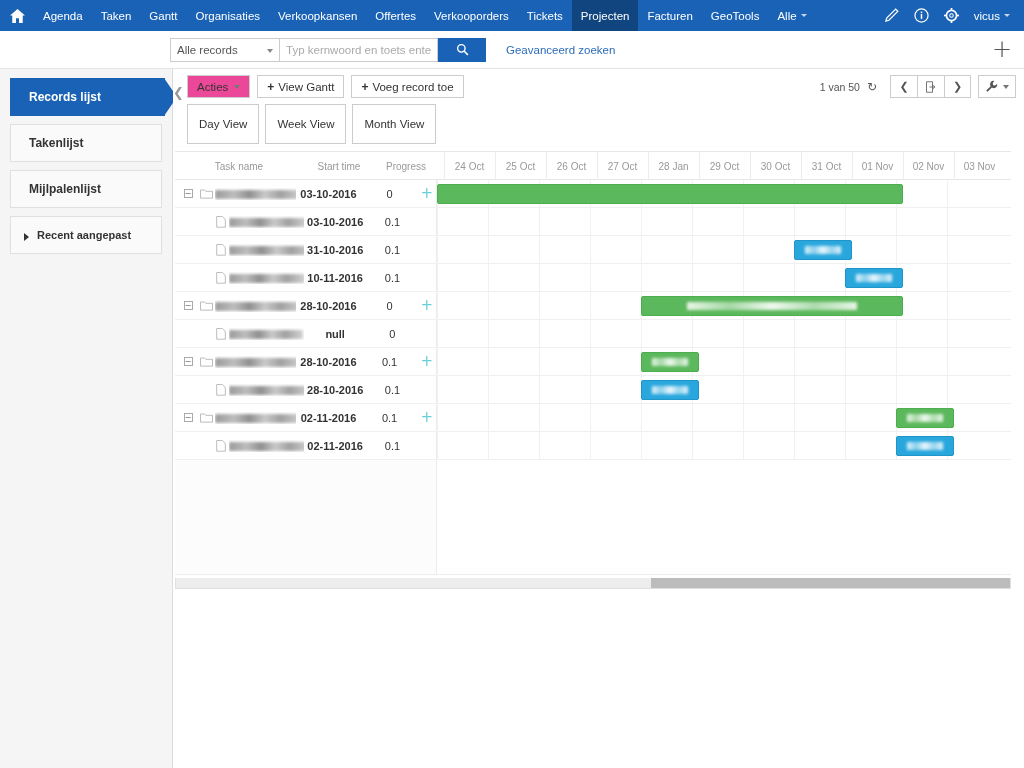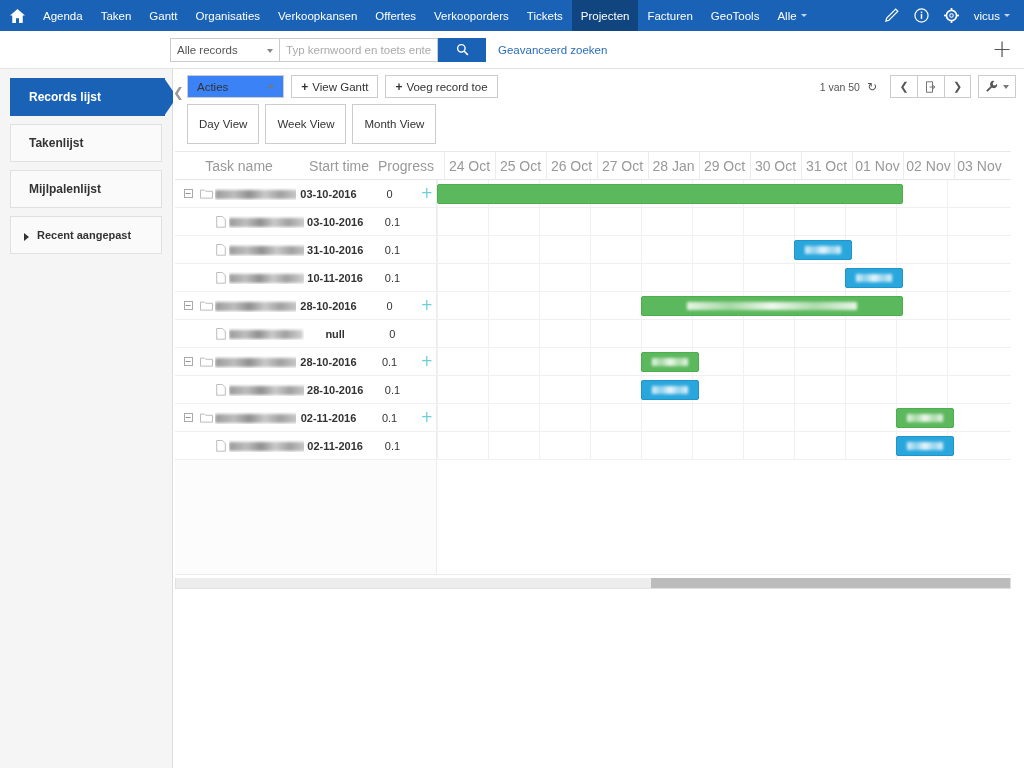--- a/index.html
+++ b/index.html
@@ -98,21 +98,21 @@
   }
   .search-input::placeholder { color: #aaa; }
   .search-btn {
     width: 48px; height: 24px;
     background: #1a62b5;
     border: 1px solid #1a62b5;
     display: flex; align-items: center; justify-content: center;
     cursor: pointer;
   }
   .adv-link {
-    margin-left: 12px;
+    margin-left: 20px;
     color: #2b6cb8;
     font-size: 11.5px;
     cursor: pointer;
   }
   .plus-big {
     position: absolute;
     right: 12px; top: 8px;
     font-size: 24px; line-height: 20px;
     color: #555; font-weight: 300;
     cursor: pointer;
@@ -187,21 +187,21 @@
     background: #fff;
     font-size: 11.5px;
     color: #333;
     padding: 0 9px;
     display: inline-flex; align-items: center;
     cursor: pointer;
     margin-right: 7px;
     font-family: "Liberation Sans", sans-serif;
     white-space: nowrap;
   }
-  .btn.grey { background: #3b82f6; gap: 34px; }
+  .btn.grey { background: #ec4899; }
   .btn .cv {
     margin-left: 6px;
     border-left: 3px solid transparent;
     border-right: 3px solid transparent;
     border-top: 4px solid #777;
   }
   .btn .pl { margin-right: 4px; font-weight: bold; font-size: 12px; }
   .tb-right {
     margin-left: auto;
     display: flex; align-items: center;
@@ -262,21 +262,21 @@
     height: 28px;
     border-bottom: 1px solid #e6e6e6;
     background: #fff;
   }
   .g-left-head { width: 262px; display: flex; flex-shrink: 0; }
   .gh-task { width: 128px; text-align: center; }
   .gh-start { width: 72px; text-align: center; }
   .gh-prog  { width: 62px; text-align: center; }
   .g-left-head > div,
   .g-day {
-    font-size: 14px;
+    font-size: 10px;
     color: #999;
     display: flex; align-items: center; justify-content: center;
     height: 28px;
   }
   .g-days { display: flex; flex: 1; justify-content: center; }
   .g-day {
     width: 51px; flex-shrink: 0;
     border-left: 1px solid #ececec;
   }
 

